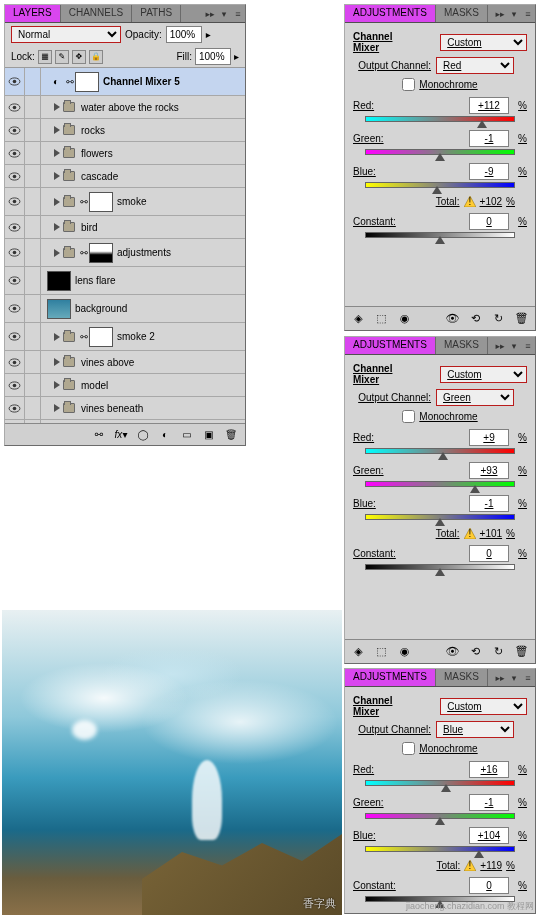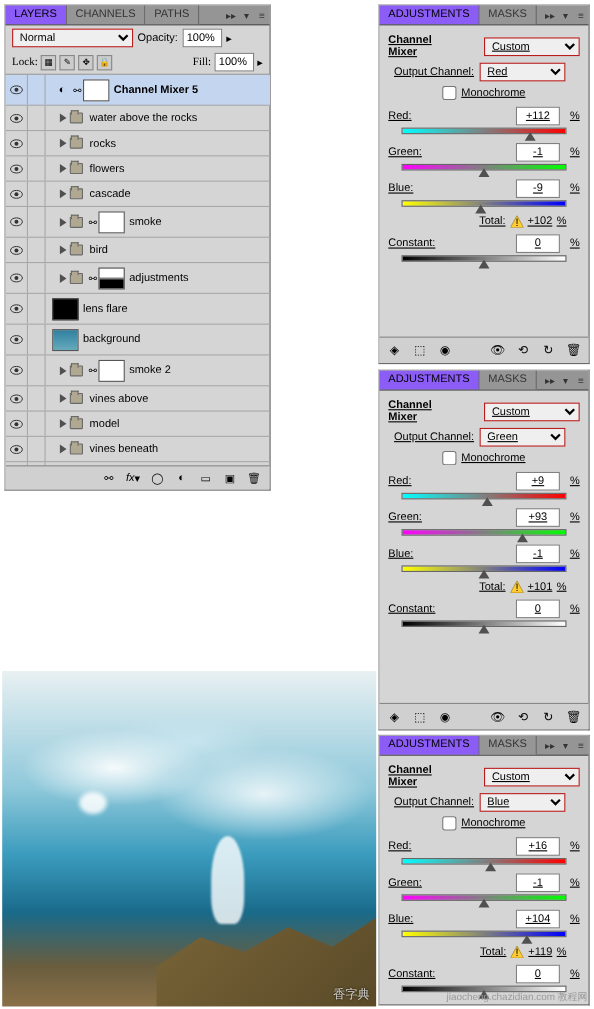--- a/index.html
+++ b/index.html
@@ -1,30 +1,30 @@
 <!DOCTYPE html>
 <html><head>
 <meta charset="utf-8">
 <style>
 *{box-sizing:border-box;margin:0;padding:0;font-family:Tahoma,Arial,sans-serif;font-size:10px;}
 body{background:#fff;width:540px;height:917px;position:relative;}
 .panel{position:absolute;background:#d5d5d5;border:1px solid #6b6b6b;border-top-color:#aaa;border-left-color:#aaa;}
 .tabs{display:flex;background:#959595;height:18px;border-bottom:1px solid #505050;}
 .tab{padding:2px 8px;font-size:10px;color:#333;background:#969696;border-right:1px solid #6a6a6a;cursor:pointer;}
-.tab.active{background:#8b5cf6;color:#000;}
+.tab.active{background:#d946ef;color:#000;}
 .panel-ctrl{margin-left:auto;display:flex;align-items:center;}
 .panel-ctrl span{width:14px;height:14px;display:flex;align-items:center;justify-content:center;font-size:9px;color:#333;}
 .layers{left:4px;top:4px;width:242px;height:442px;}
 .mode-row{display:flex;align-items:center;padding:3px 6px;gap:4px;}
 select{background:#efefef;border:1px solid #b91c1c;font-size:10px;padding:1px 2px;height:17px;}
 .mode-sel{width:110px;}
 input[type=text]{background:#fff;border:1px solid #808080;font-size:10px;padding:1px 3px;height:17px;}
 .opfield{width:36px;}
 .lock-row{display:flex;align-items:center;padding:2px 6px;gap:3px;border-bottom:1px solid #9b9b9b;}
-.lock-row .lbl{font-size:10px;font-family:Liberation Serif, serif;}
+.lock-row .lbl{font-size:10px;}
 .micro{width:14px;height:14px;background:#ccc;border:1px solid #888;display:flex;align-items:center;justify-content:center;font-size:8px;}
 .layer-list{height:358px;overflow:auto;}
 .lrow{display:flex;align-items:center;height:23px;border-bottom:1px solid #a8a8a8;}
 .lrow.sel{background:#c4d5ef;}
 .lrow.tall{height:28px;}
 .eye{width:20px;height:100%;border-right:1px solid #a8a8a8;display:flex;align-items:center;justify-content:center;}
 .eye svg{width:13px;height:9px;}
 .link{width:16px;height:100%;border-right:1px solid #a8a8a8;}
 .indent{width:10px;}
 .tri{width:0;height:0;border-top:4px solid transparent;border-bottom:4px solid transparent;border-left:6px solid #505050;margin:0 3px;}

